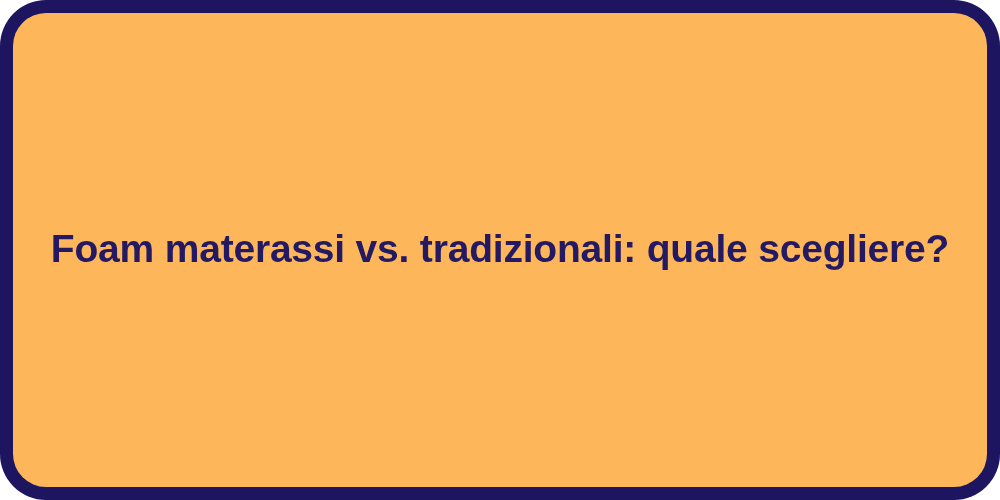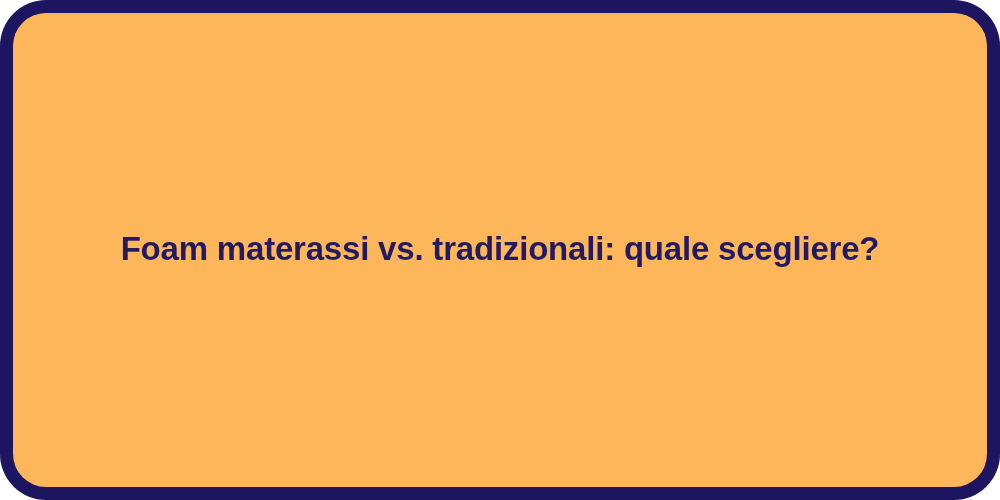--- a/index.html
+++ b/index.html
@@ -49,21 +49,21 @@
     align-items: center;
     justify-content: center;
     
     transform: translateY(-1px);
   }
 
   .card-title {
     margin: 0;
     color: #241a63;
     font-family: "Liberation Sans", sans-serif;
-    font-size: 33px;
+    font-size: 39px;
     font-weight: bold;
     line-height: 1.22;
     letter-spacing: -0.2px;
     text-align: center;
     white-space: nowrap;
   }
 </style>
 </head>
 <body>
 

